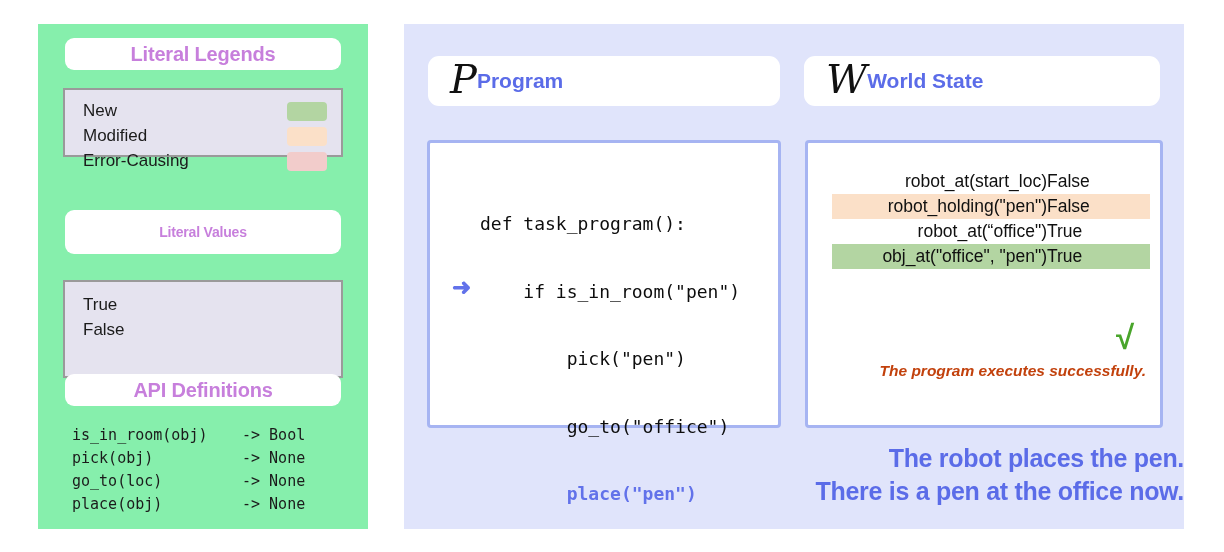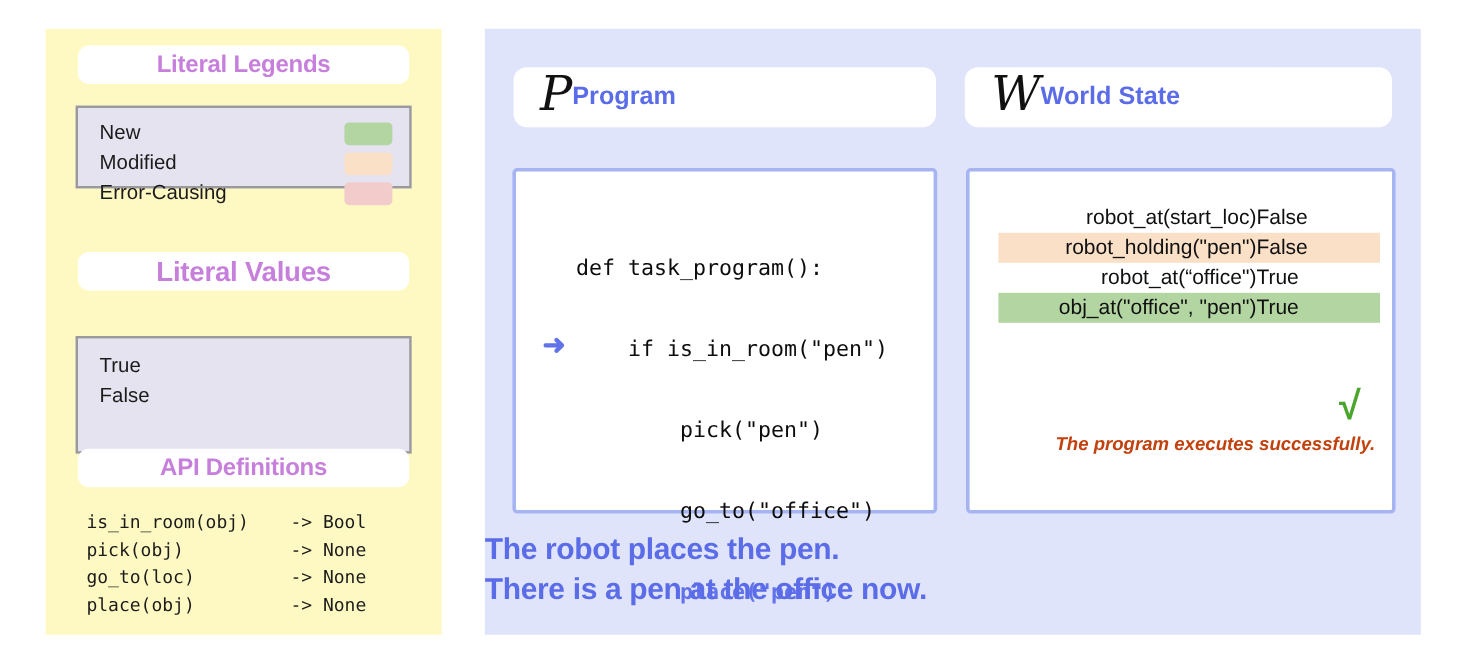--- a/index.html
+++ b/index.html
@@ -15,21 +15,21 @@
     overflow: hidden;
   }
 
   
   #left-panel {
     position: absolute;
     left: 38px;
     top: 24px;
     width: 330px;
     height: 505px;
-    background: #fef9c3;
+    background: #86efac;
     box-sizing: border-box;
   }
 
   .pill {
     background: #ffffff;
     border-radius: 9px;
     text-align: center;
     color: #c77fdc;
     font-weight: bold;
     letter-spacing: -0.2px;
@@ -75,22 +75,22 @@
     width: 40px;
     height: 19px;
     border-radius: 4px;
   }
 
   #values-pill {
     position: absolute;
     left: 27px;
     top: 186px;
     width: 276px;
-    height: 32px;
-    font-size: 23px;
+    height: 44px;
+    font-size: 14px;
   }
 
   #values-box {
     position: absolute;
     left: 25px;
     top: 256px;
     width: 280px;
     height: 98px;
     border: 2px solid #9a9a9a;
     background: #e5e3ef;
@@ -236,21 +236,21 @@
     font-weight: bold;
     font-style: italic;
     color: #c2410c;
   }
 
   #caption {
     position: absolute;
     left: 0;
     right: 0;
     top: 418px;
-    text-align: left;
+    text-align: right;
     color: #5b6ce8;
     font-weight: bold;
     font-size: 25px;
     line-height: 33px;
     letter-spacing: -0.3px;
   }
 </style>
 </head>
 <body>
 

